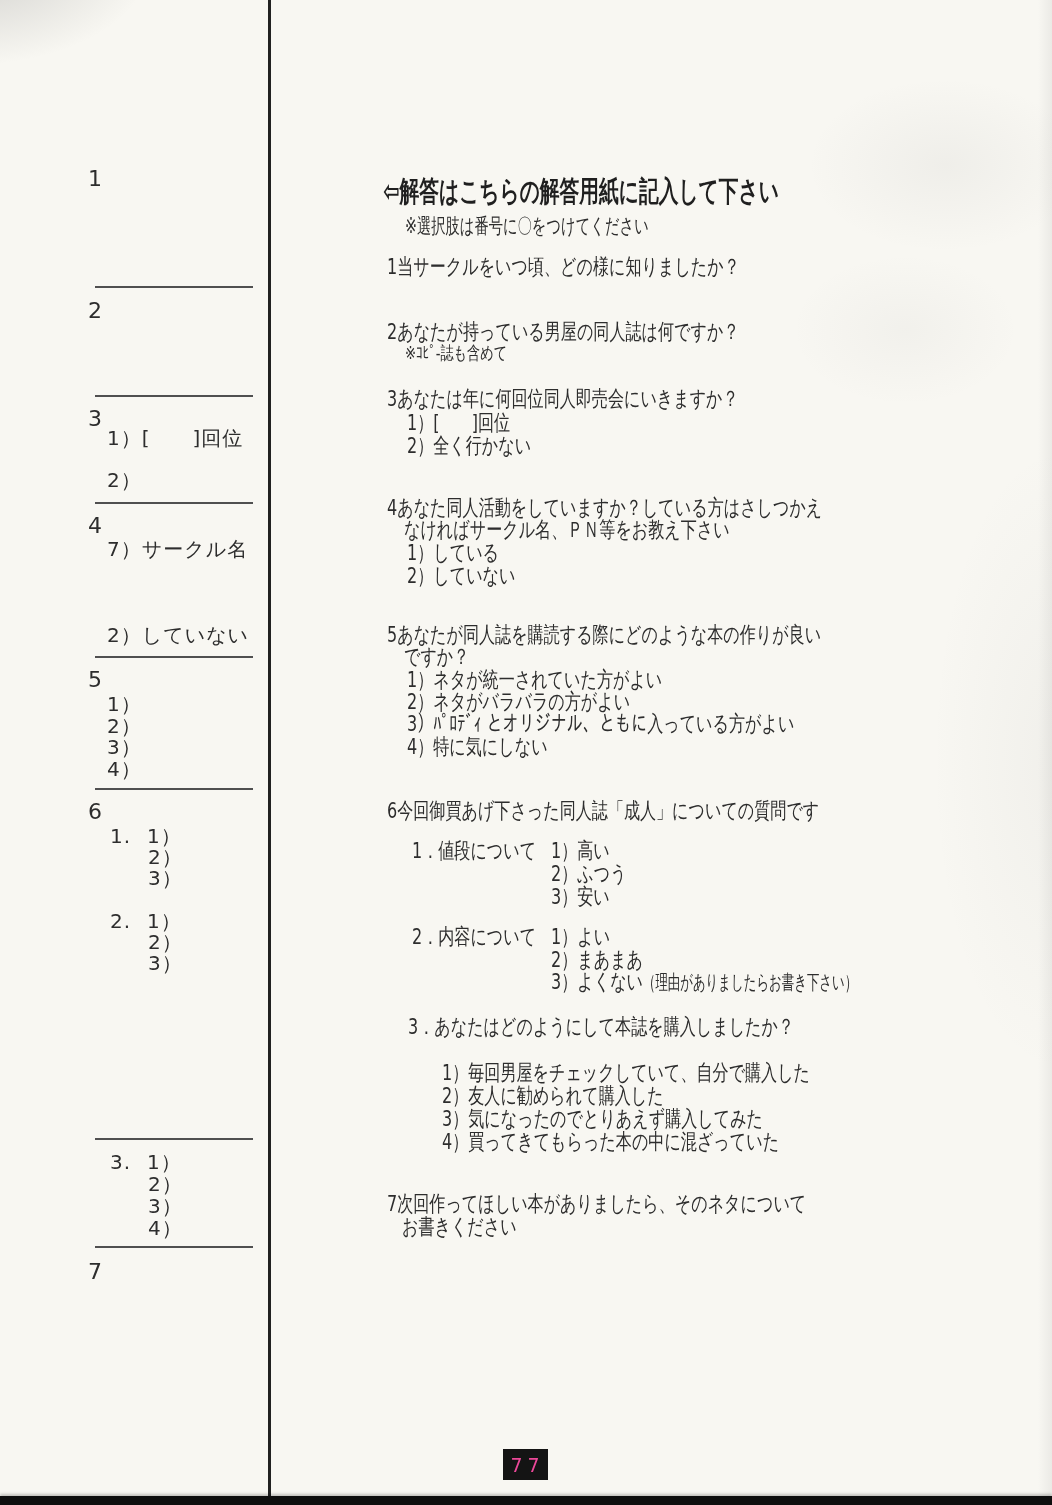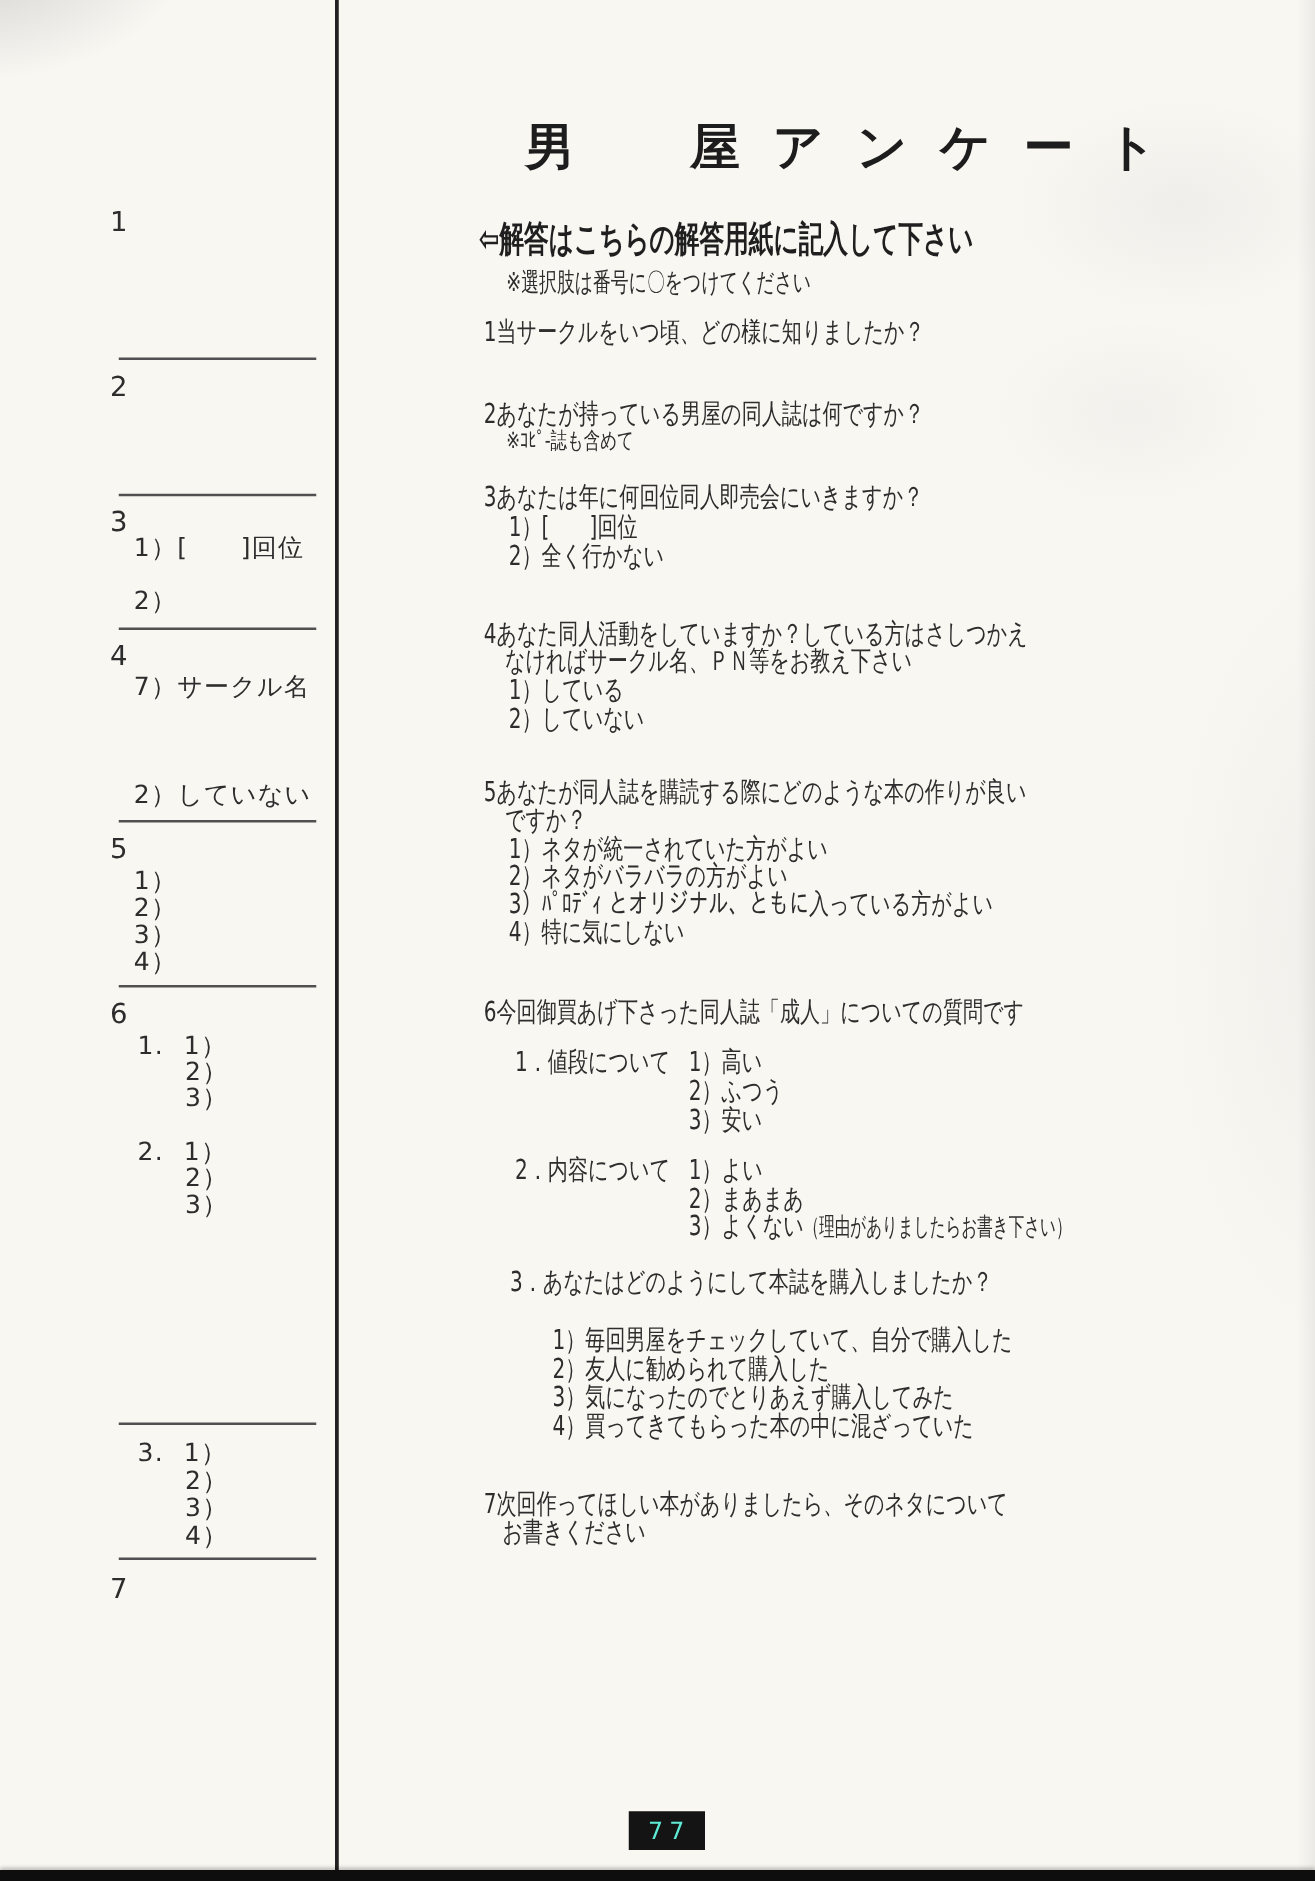--- a/index.html
+++ b/index.html
@@ -36,22 +36,22 @@
   .qnote { font-size:18px; }
   .opt   { font-size:22px; }
   .reason-note { display:inline-block; font-size:20px; transform:scaleX(.85); transform-origin:0 0; }
 
   .ans-num   { font-size:22px; }
   .ans-entry { font-size:20px; letter-spacing:1px; }
   .hline { position:absolute; left:95px; width:158px; height:2px; background:#505050; }
   .glabel { display:inline-block; margin-right:16px; }
 
   .pagenum {
-    position:absolute; left:503px; top:1449px; width:61px; height:31px;
-    background:#141414; color:#5eead4;
+    position:absolute; left:503px; top:1449px; width:45px; height:31px;
+    background:#141414; color:#ec4899;
     display:flex; align-items:center; justify-content:center;
     font-size:19px; letter-spacing:5px; padding-left:4px; box-sizing:border-box;
   }
 </style>
 </head>
 <body>
 
 <div class="page">
 
   <div class="vline"></div>
@@ -97,21 +97,20 @@
   <div class="t ans-entry" style="left:110px; top:1152px">
     <span class="glabel">3.</span><span>1）</span>
   </div>
   <div class="t ans-entry" style="left:148px; top:1174px">2）</div>
   <div class="t ans-entry" style="left:148px; top:1196px">3）</div>
   <div class="t ans-entry" style="left:148px; top:1218px">4）</div>
   <div class="hline" style="top:1246px"></div>
 
   <div class="t ans-num" style="left:88px; top:1261px">7</div>
 
-  <div class="t title" style="left:420px; top:98px">男　屋アンケート</div>
 
   <div class="t instr jp2" style="left:383px; top:177px">⇦解答はこちらの解答用紙に記入して下さい</div>
   <div class="t instr-note jp2" style="left:405px; top:216px">※選択肢は番号に〇をつけてください</div>
 
   <div class="t q jp" style="left:387px; top:256px">
     <span>1</span><span>当サークルをいつ頃、どの様に知りましたか？</span>
   </div>
 
   <div class="t q jp" style="left:387px; top:321px">
     <span>2</span><span>あなたが持っている男屋の同人誌は何ですか？</span>

